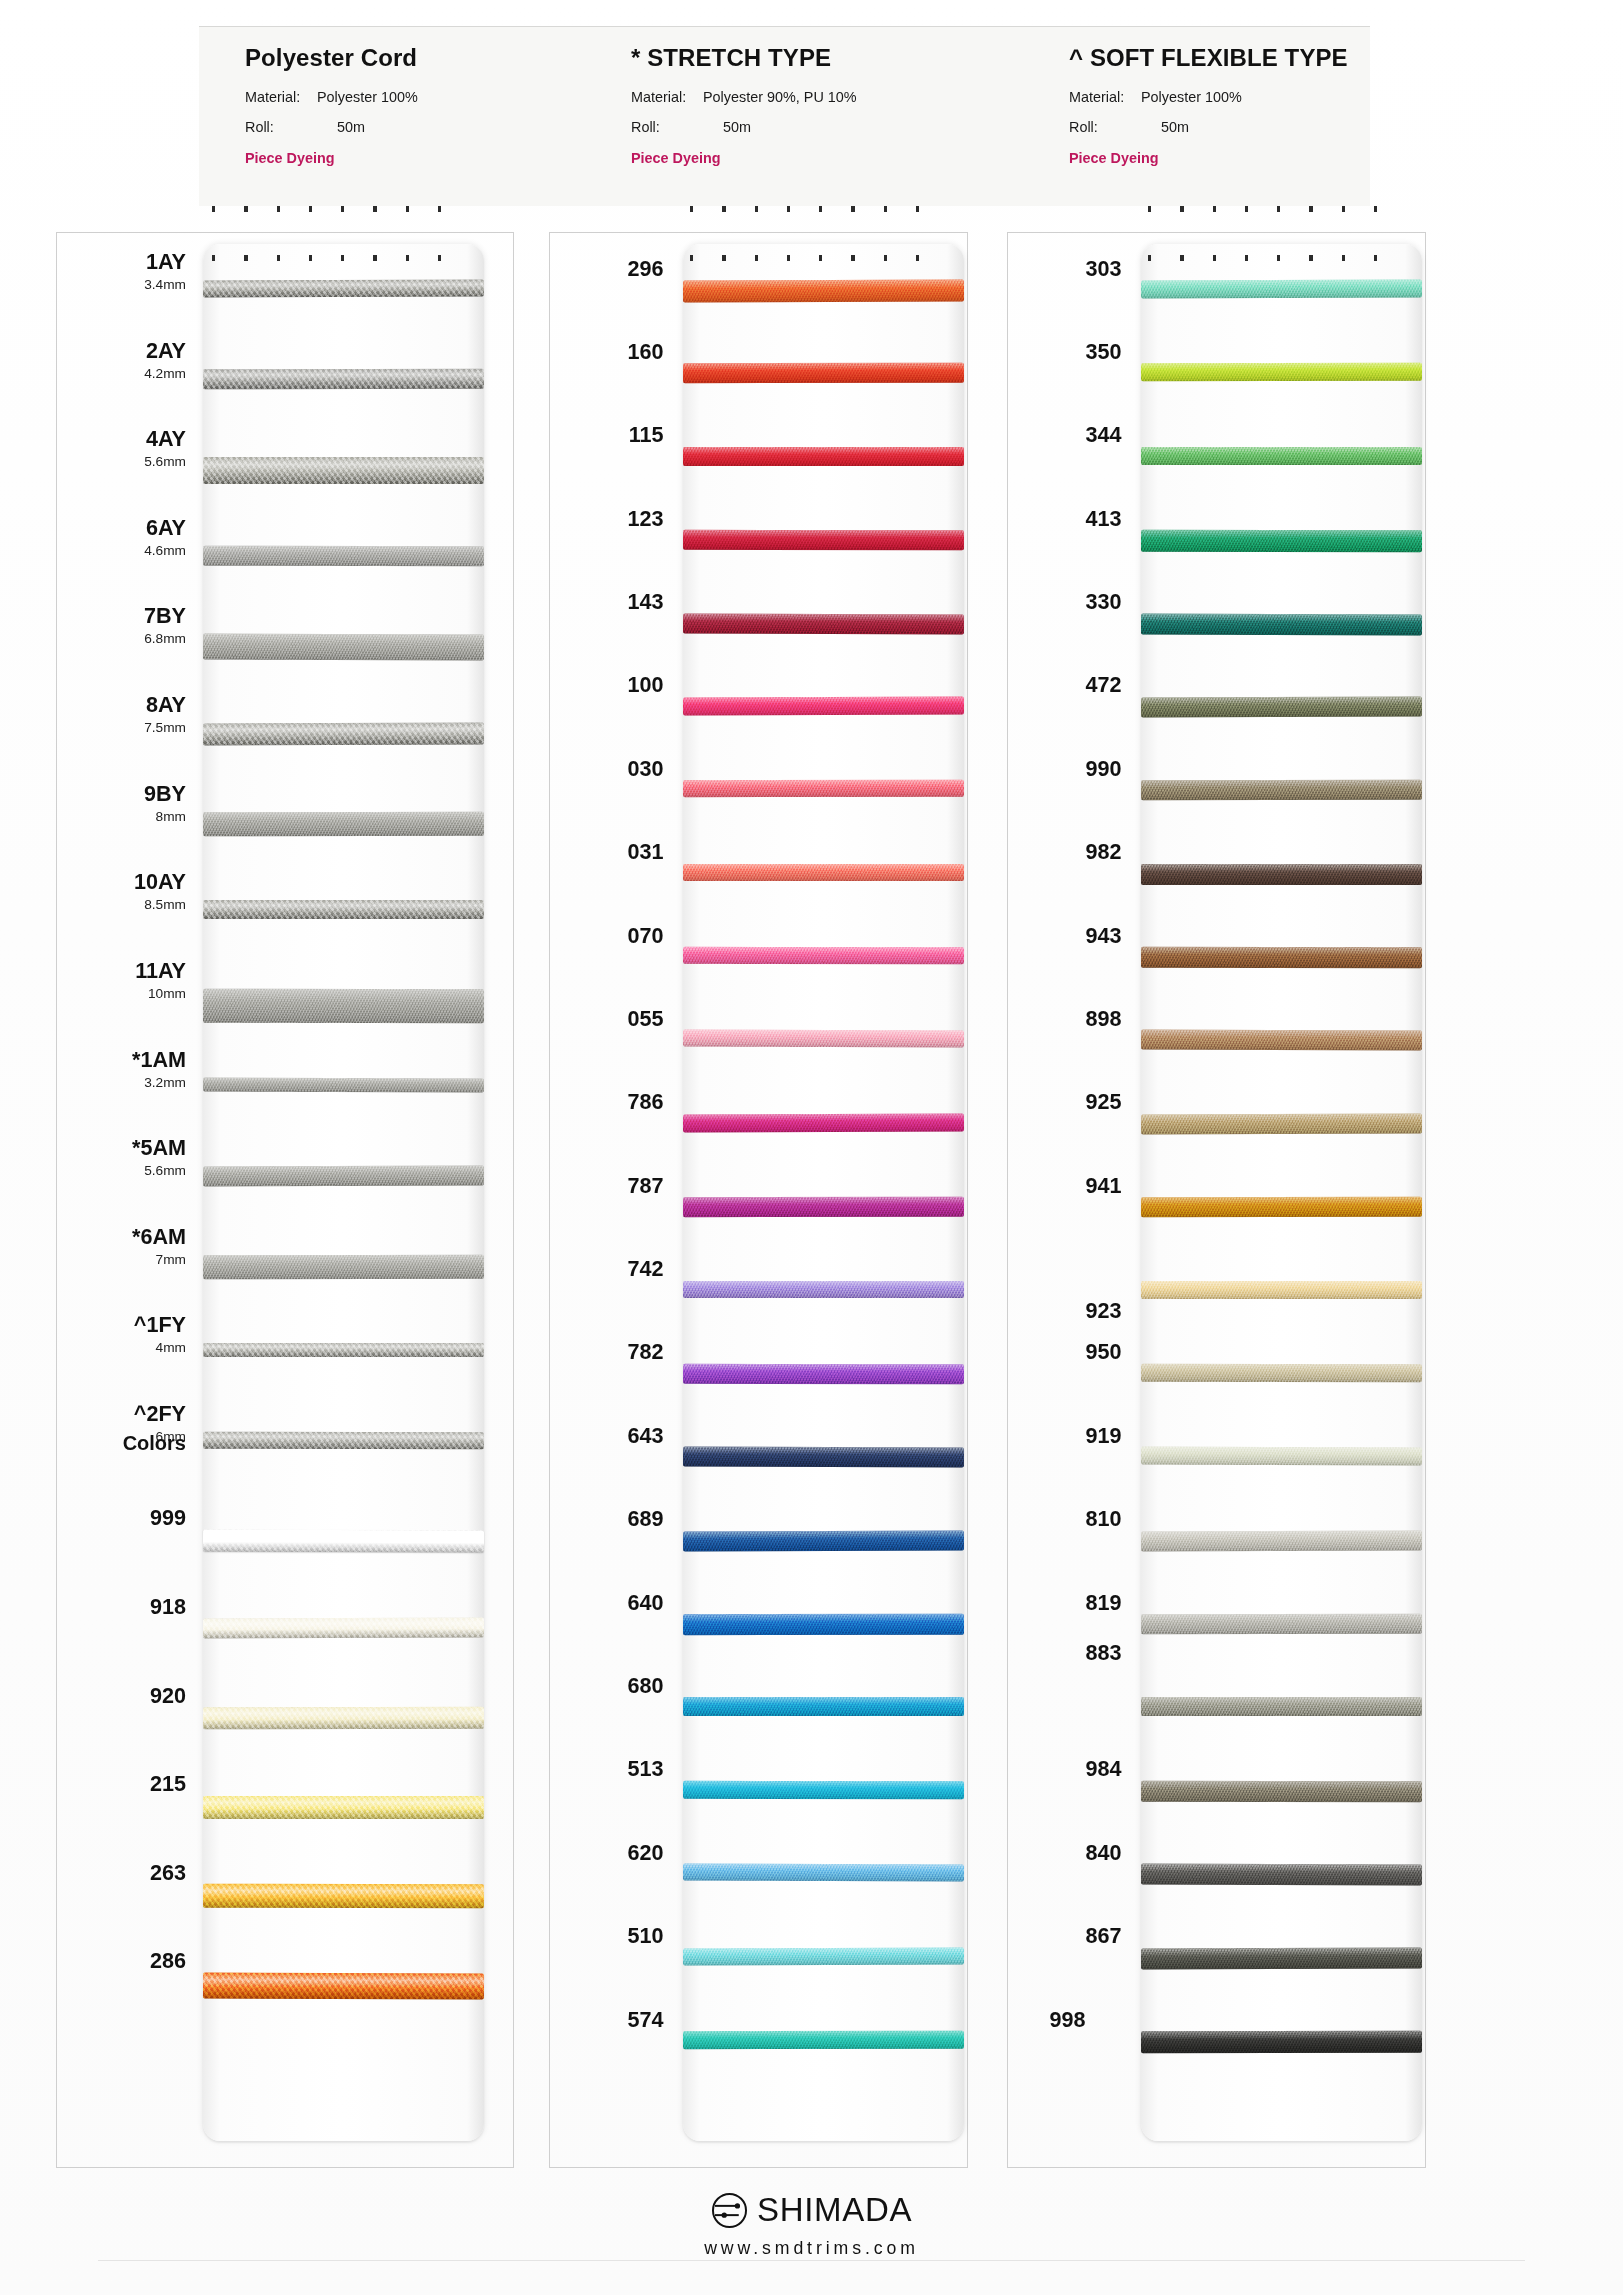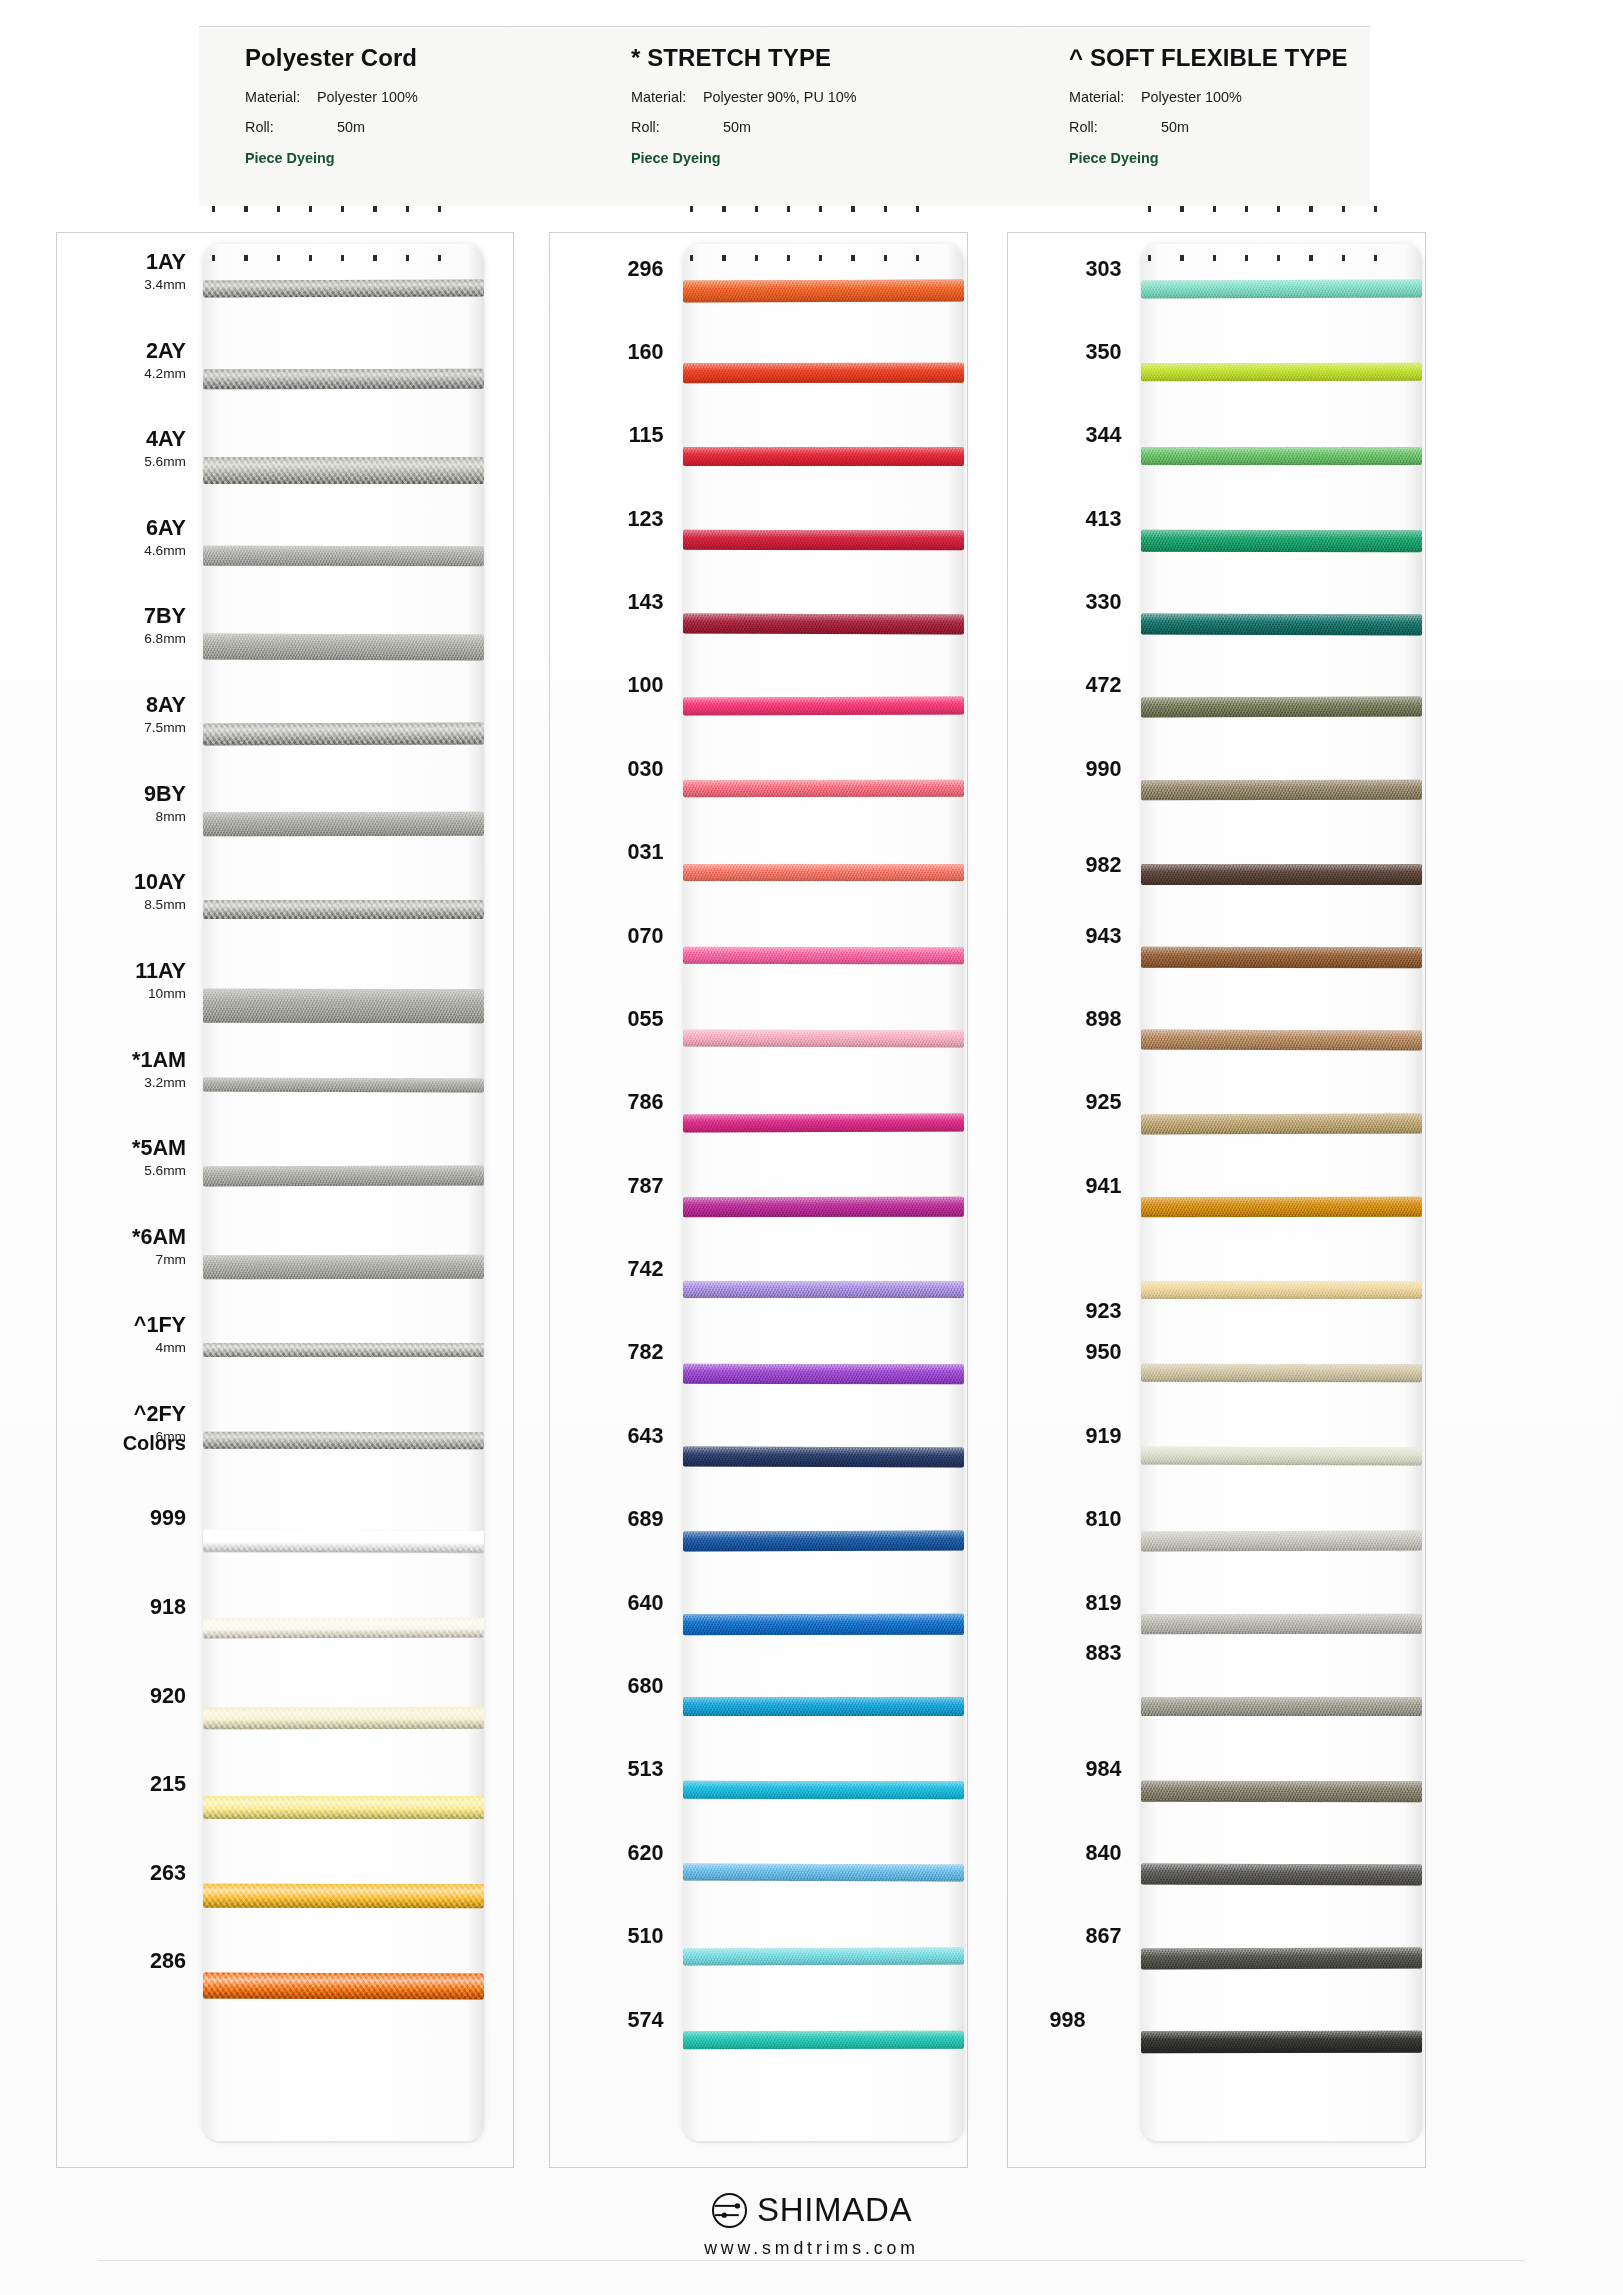--- a/index.html
+++ b/index.html
@@ -41,21 +41,21 @@
     color:#111;margin:0 0 17px 0;white-space:nowrap;
   }
   .hdr-row{
     font-size:14.4px;color:#1a1a1a;margin-bottom:14.4px;
     white-space:nowrap;display:flex;
   }
   .hdr-lbl{display:inline-block;}
   .hdr-lbl.w-mat{min-width:72px;}
   .hdr-lbl.w-roll{min-width:92px;}
   .hdr-val{}
-  .hdr-note{font-size:14.4px;font-weight:600;color:#14532d;}
+  .hdr-note{font-size:14.4px;font-weight:600;color:#be185d;}
 
   
   .col{
     position:absolute;
     top:232px;
   }
   #col1{left:49px;  width:458px;}
   #col2{left:549px; width:419px;}
   #col3{left:1007px;width:419px;}
 
@@ -504,21 +504,21 @@
         </div>
         <div class="lab" style="top: 359px;">
           <span class="code">330</span>
         </div>
         <div class="lab" style="top: 442px;">
           <span class="code">472</span>
         </div>
         <div class="lab" style="top: 526px;">
           <span class="code">990</span>
         </div>
-        <div class="lab" style="top: 622px;">
+        <div class="lab" style="top: 609px;">
           <span class="code">982</span>
         </div>
         <div class="lab" style="top: 693px;">
           <span class="code">943</span>
         </div>
         <div class="lab" style="top: 776px;">
           <span class="code">898</span>
         </div>
         <div class="lab" style="top: 859px;">
           <span class="code">925</span>

